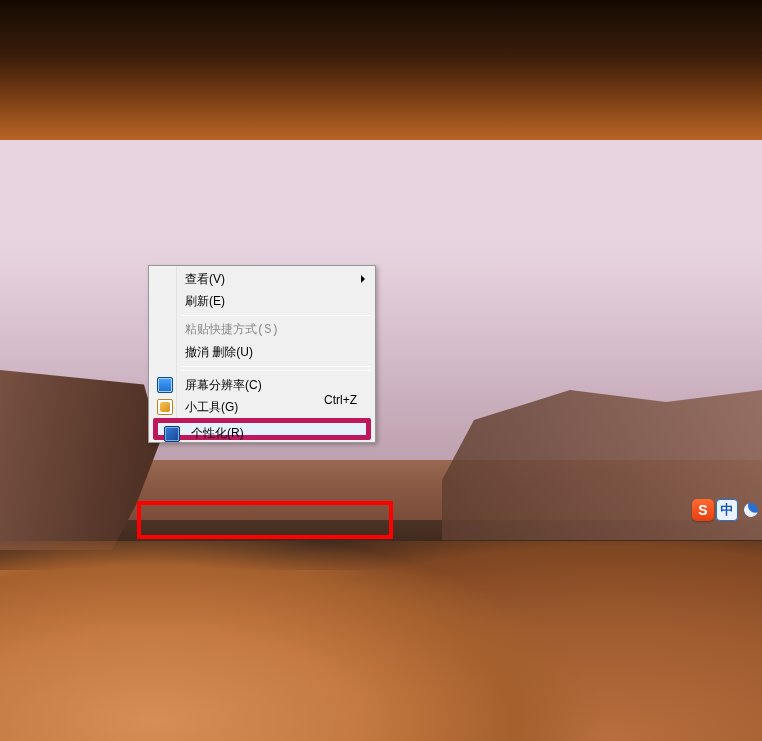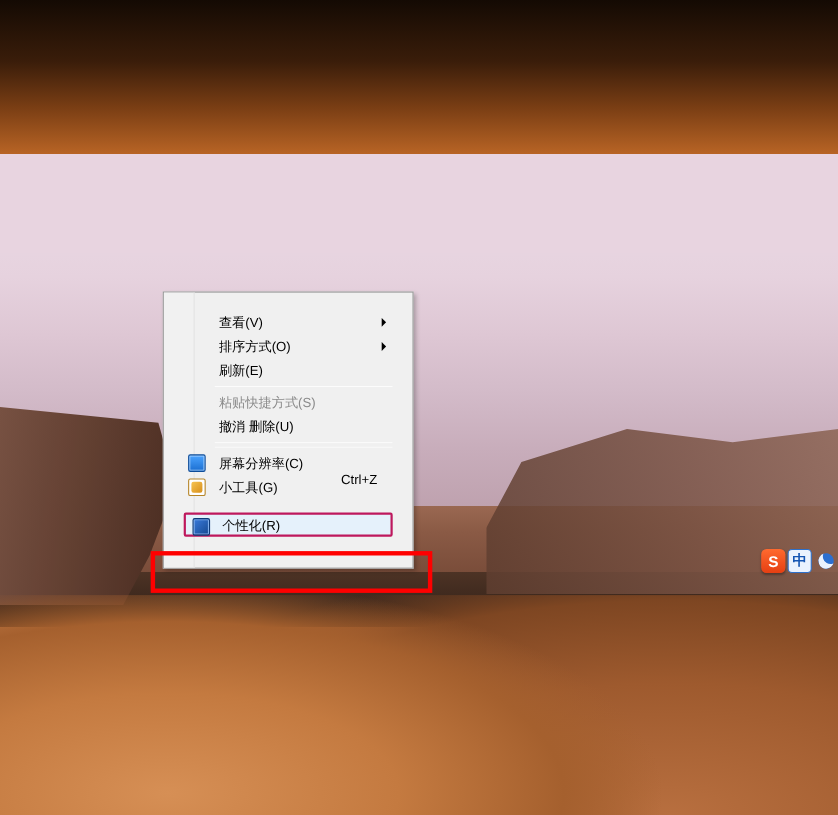--- a/index.html
+++ b/index.html
@@ -75,44 +75,44 @@
 
     
     .context-menu {
       position: absolute;
       left: 148px;
       top: 265px;
       width: 228px;
       background: #f0f0f0;
       border: 1px solid #979797;
       box-shadow: 2px 2px 4px rgba(0,0,0,.25);
-      padding: 16px;
+      padding: 2px;
     }
     .icon-gutter {
       position:absolute; left:0; top:0; bottom:0; width:28px;
       background:#f1f1f1;
       border-right:1px solid #e3e3e3;
     }
     .menu-item {
       position: relative;
       height: 22px;
       line-height: 22px;
       padding-left: 34px;
       padding-right: 20px;
       color: #000;
       white-space: nowrap;
       cursor: default;
     }
-    .menu-item.disabled { color:#8a8a8a; }
+    .menu-item.disabled { color:#8a8a8a;font-family:Liberation Mono, monospace; }
     .menu-item.hover {
       background:#e5f1fb;
-      border:2px solid #be185d;
+      border:5px solid #be185d;
       height:22px; line-height:20px;
       padding-left:33px; padding-right:19px;
-      margin:12px 2px;
+      margin:0 2px;
       border-radius:2px;
     }
     .menu-sep {
       height: 1px;
       margin: 3px 2px 3px 30px;
       background:#e0e0e0;
       border-bottom:1px solid #fff;
     }
     .submenu-arrow {
       position:absolute; right:8px; top:50%; transform:translateY(-50%);
@@ -183,24 +183,20 @@
 </div>
 
 <div class="context-menu">
   <div class="icon-gutter"></div>
 
   <div class="menu-item">
     <span>查看(V)</span>
     <span class="submenu-arrow"></span>
   </div>
   <div class="menu-item">
-    <span>排序方式(O)</span>
-    <span class="submenu-arrow"></span>
-  </div>
-  <div class="menu-item">
     <span>刷新(E)</span>
   </div>
 
   <div class="menu-sep"></div>
 
   <div class="menu-item disabled">
     <span>粘贴快捷方式(S)</span>
   </div>
   <div class="menu-item">
     <span>撤消 删除(U)</span>

